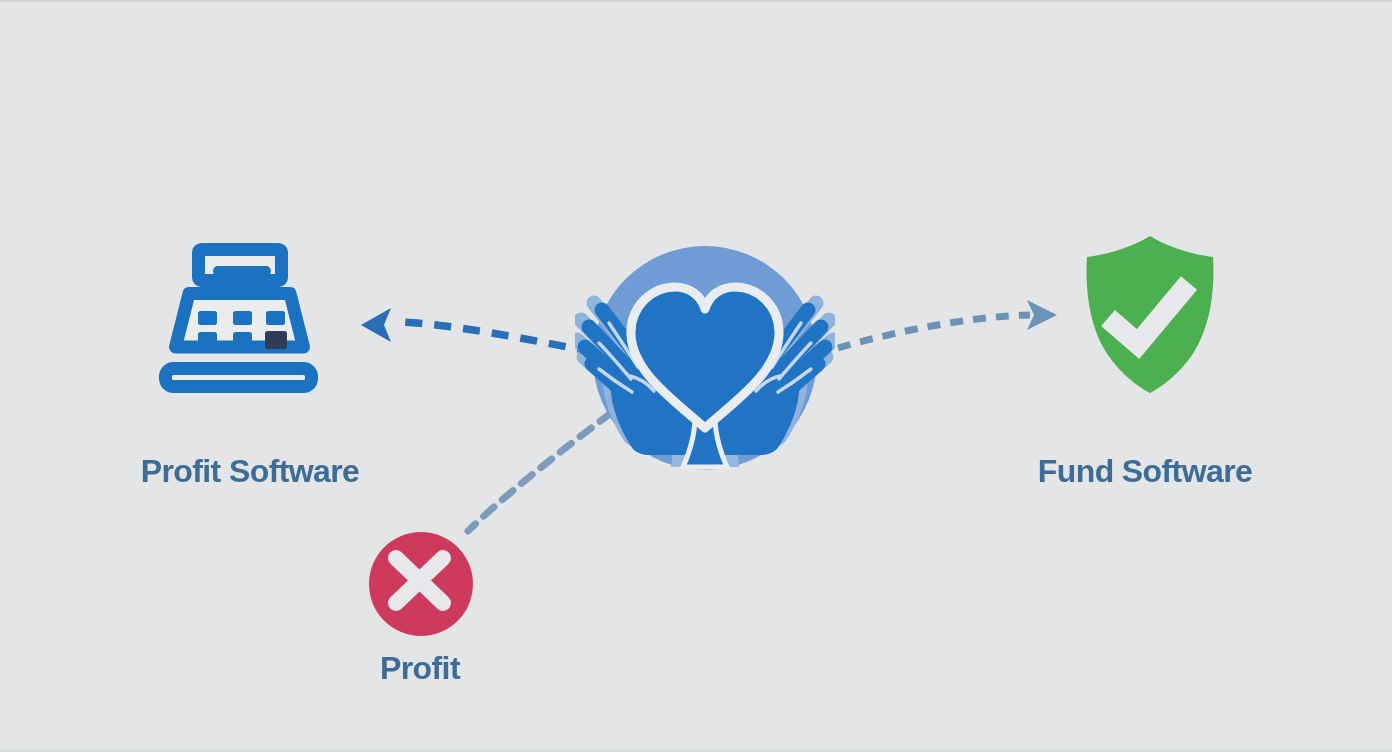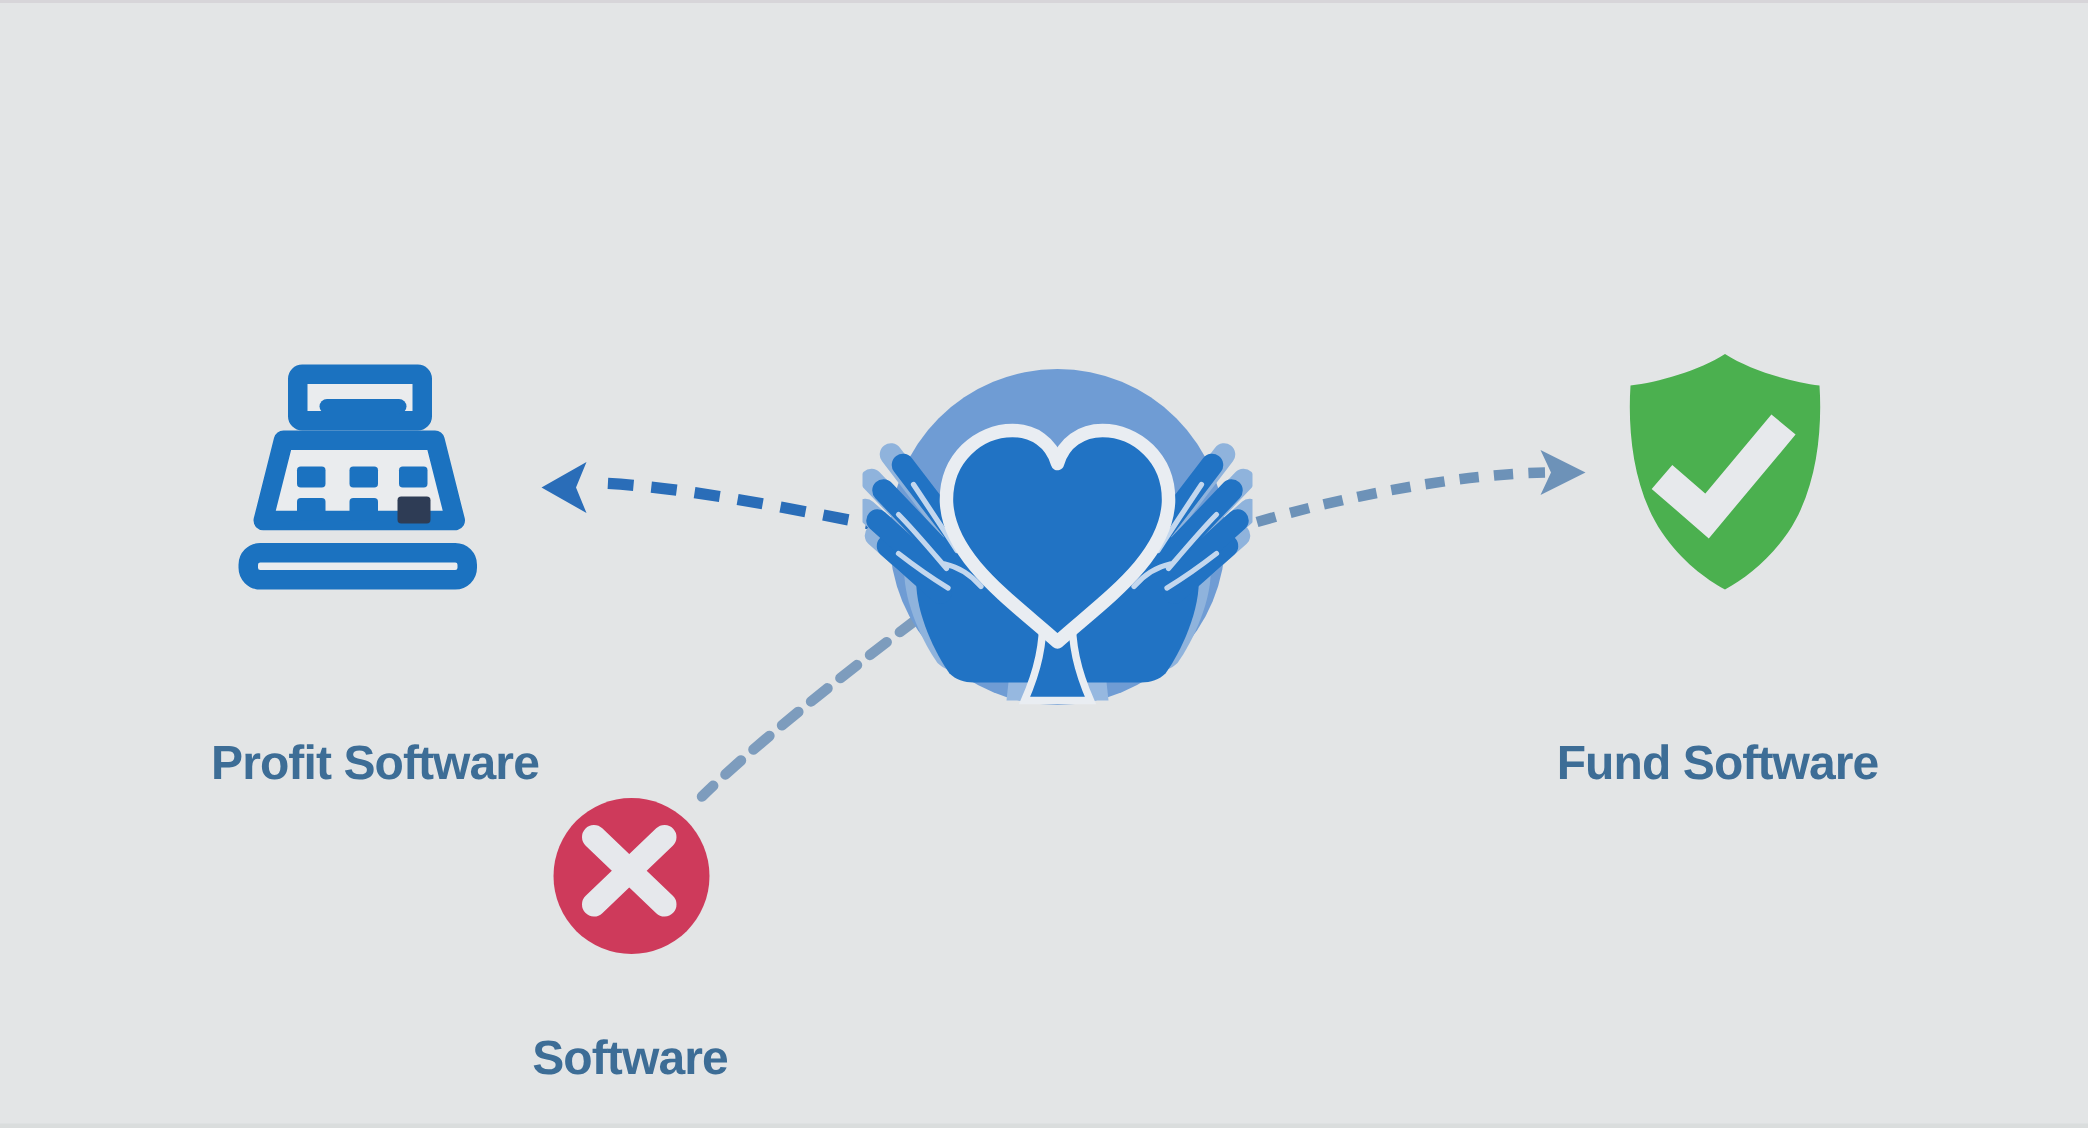--- a/index.html
+++ b/index.html
@@ -25,21 +25,20 @@
   }
   .abs { position: absolute; }
   .node-label {
     position: absolute;
     transform: translateX(-50%);
     white-space: nowrap;
     font-size: 32px;
     font-weight: 600;
     letter-spacing: -0.6px;
     color: var(--label-text, #3d6d96);
-    margin-top: 37px;
   }
   svg { display: block; }
 </style>
 </head>
 <body>
 
 <div class="canvas">
 
   <div class="edge-top"></div>
   <div class="edge-bottom"></div>
@@ -134,16 +133,16 @@
   </div>
 
   <div>
     <svg class="abs" style="left:366px;top:529px;" width="110" height="110" viewBox="0 0 110 110">
       <circle cx="55" cy="55" r="52" fill="var(--problem-red)"></circle>
       <g stroke="var(--x-color)" stroke-width="16" stroke-linecap="round">
         <path d="M 30 29 L 77 74"></path>
         <path d="M 77 29 L 30 74"></path>
       </g>
     </svg>
-    <div class="node-label" style="left:420px;top:650px;">Software</div>
+    <div class="node-label" style="left:420px;top:650px;">Profit</div>
   </div>
 
 </div>
 
 </body></html>

